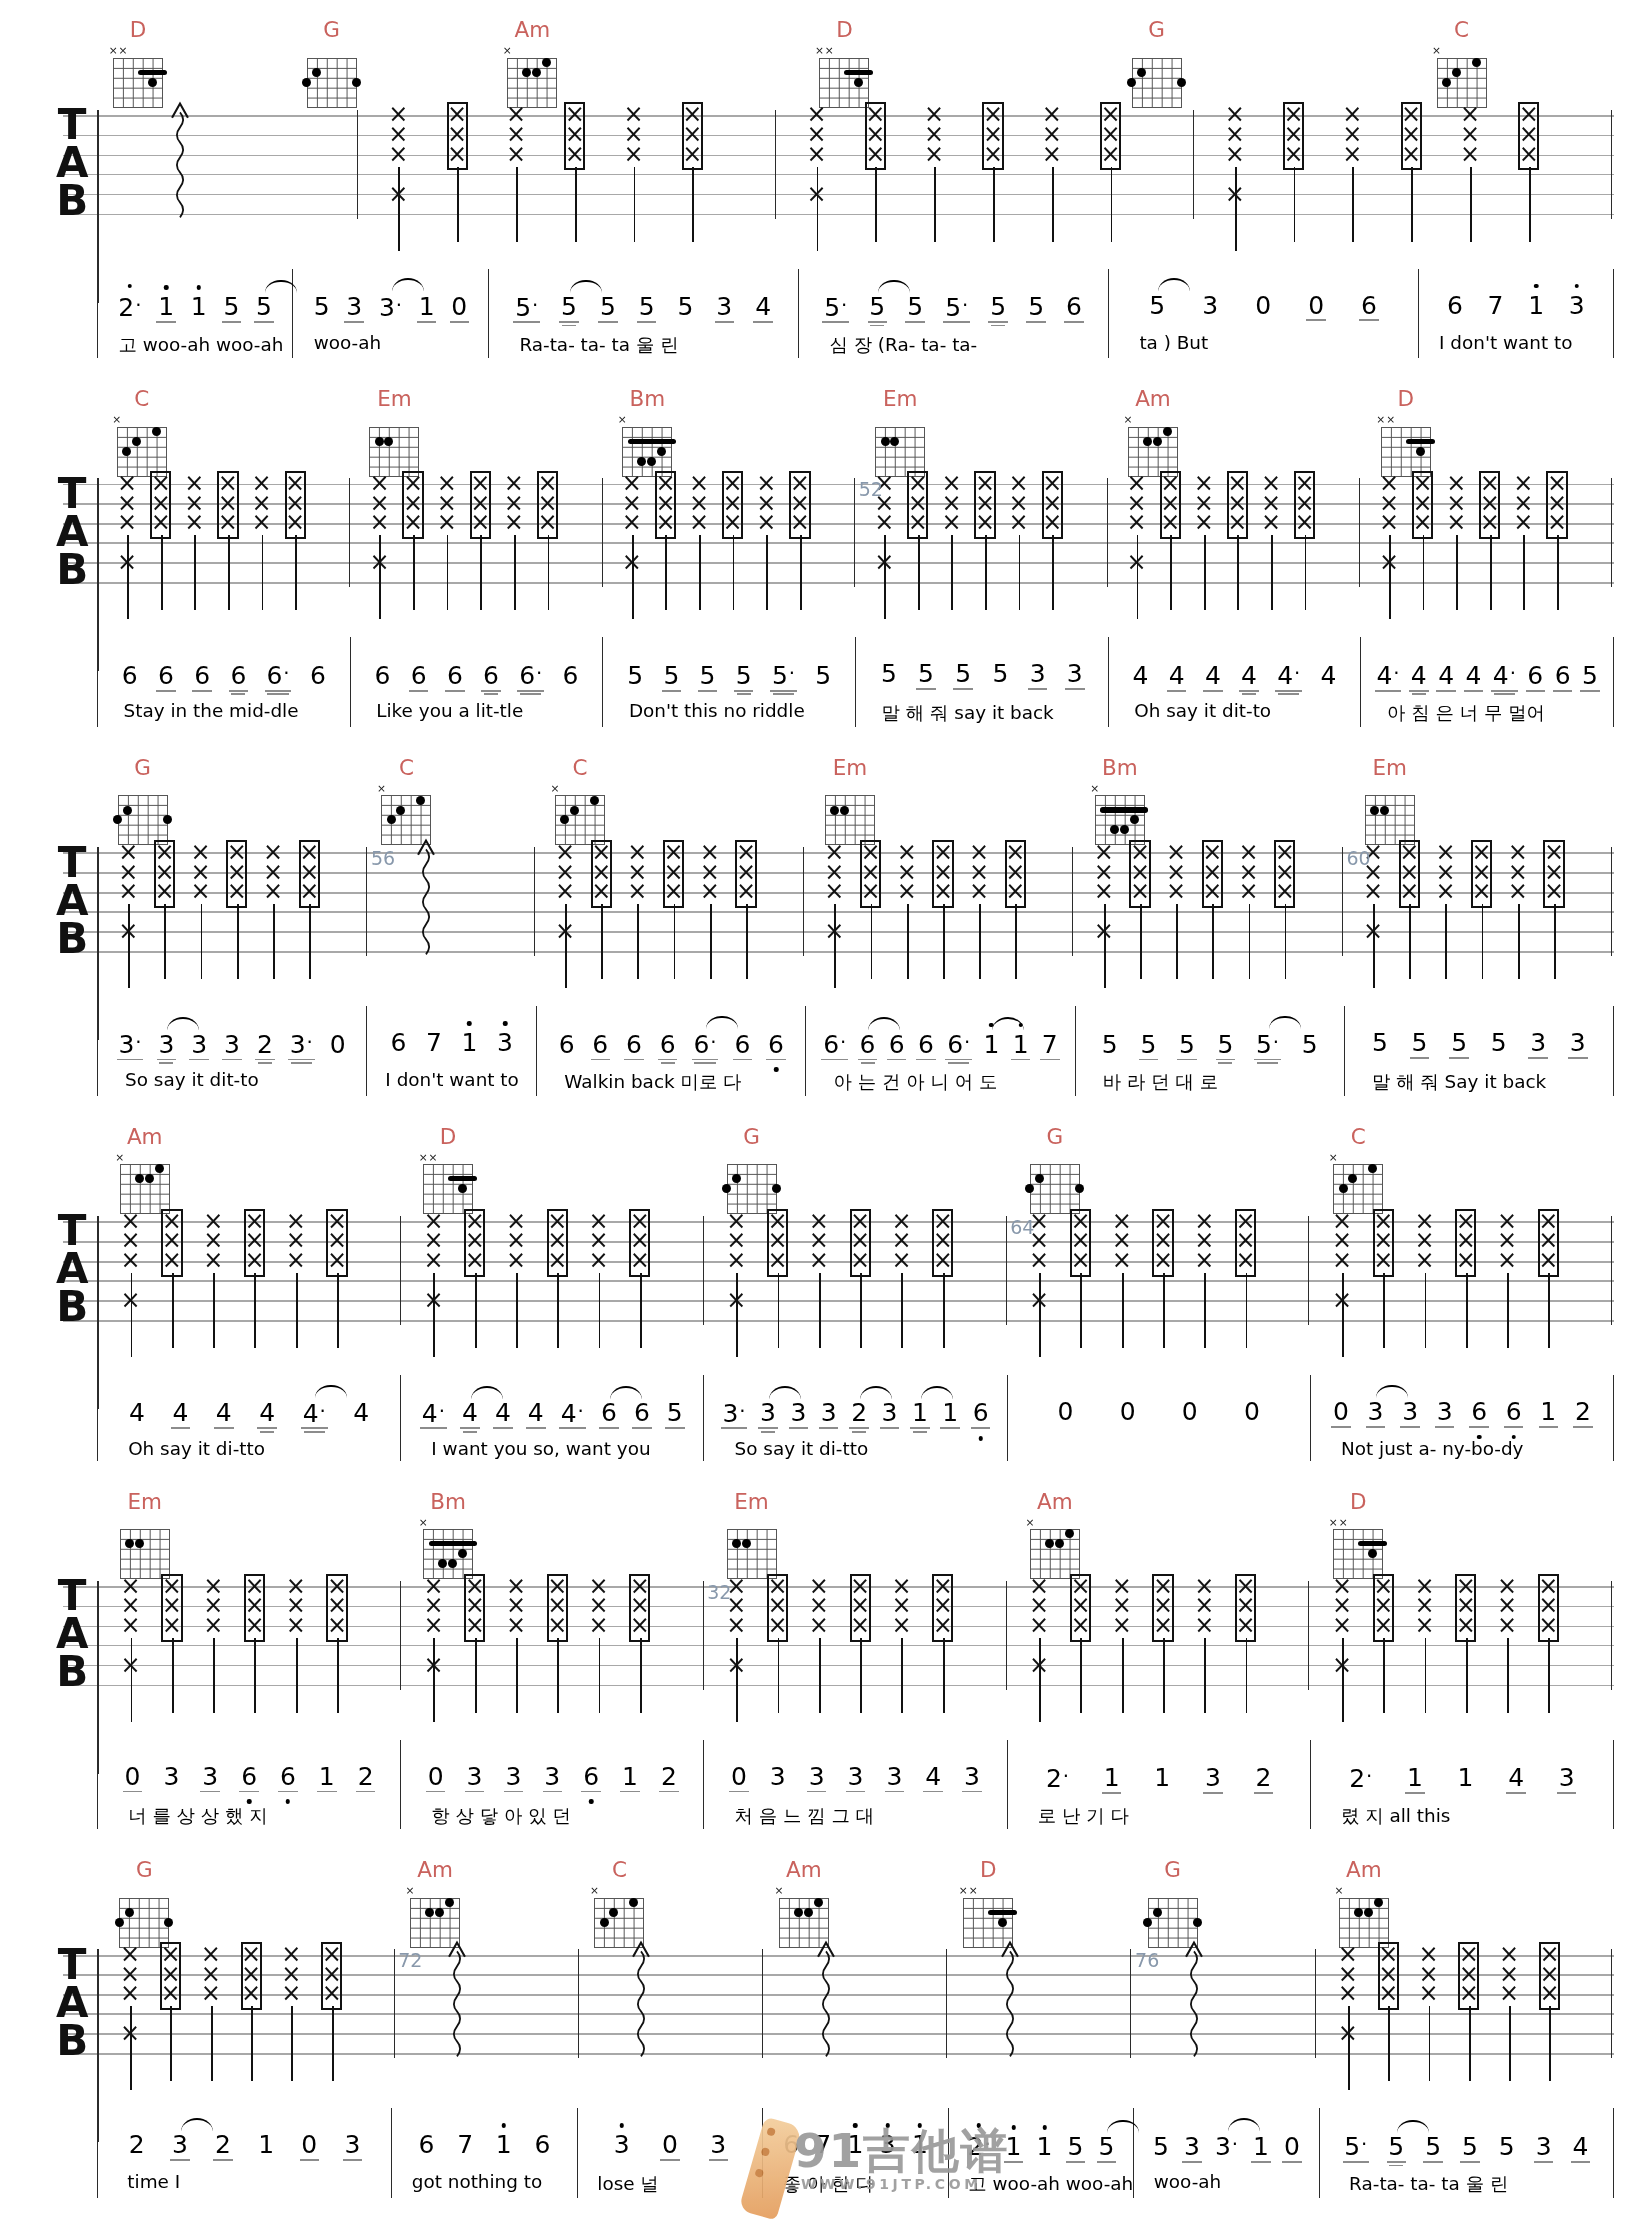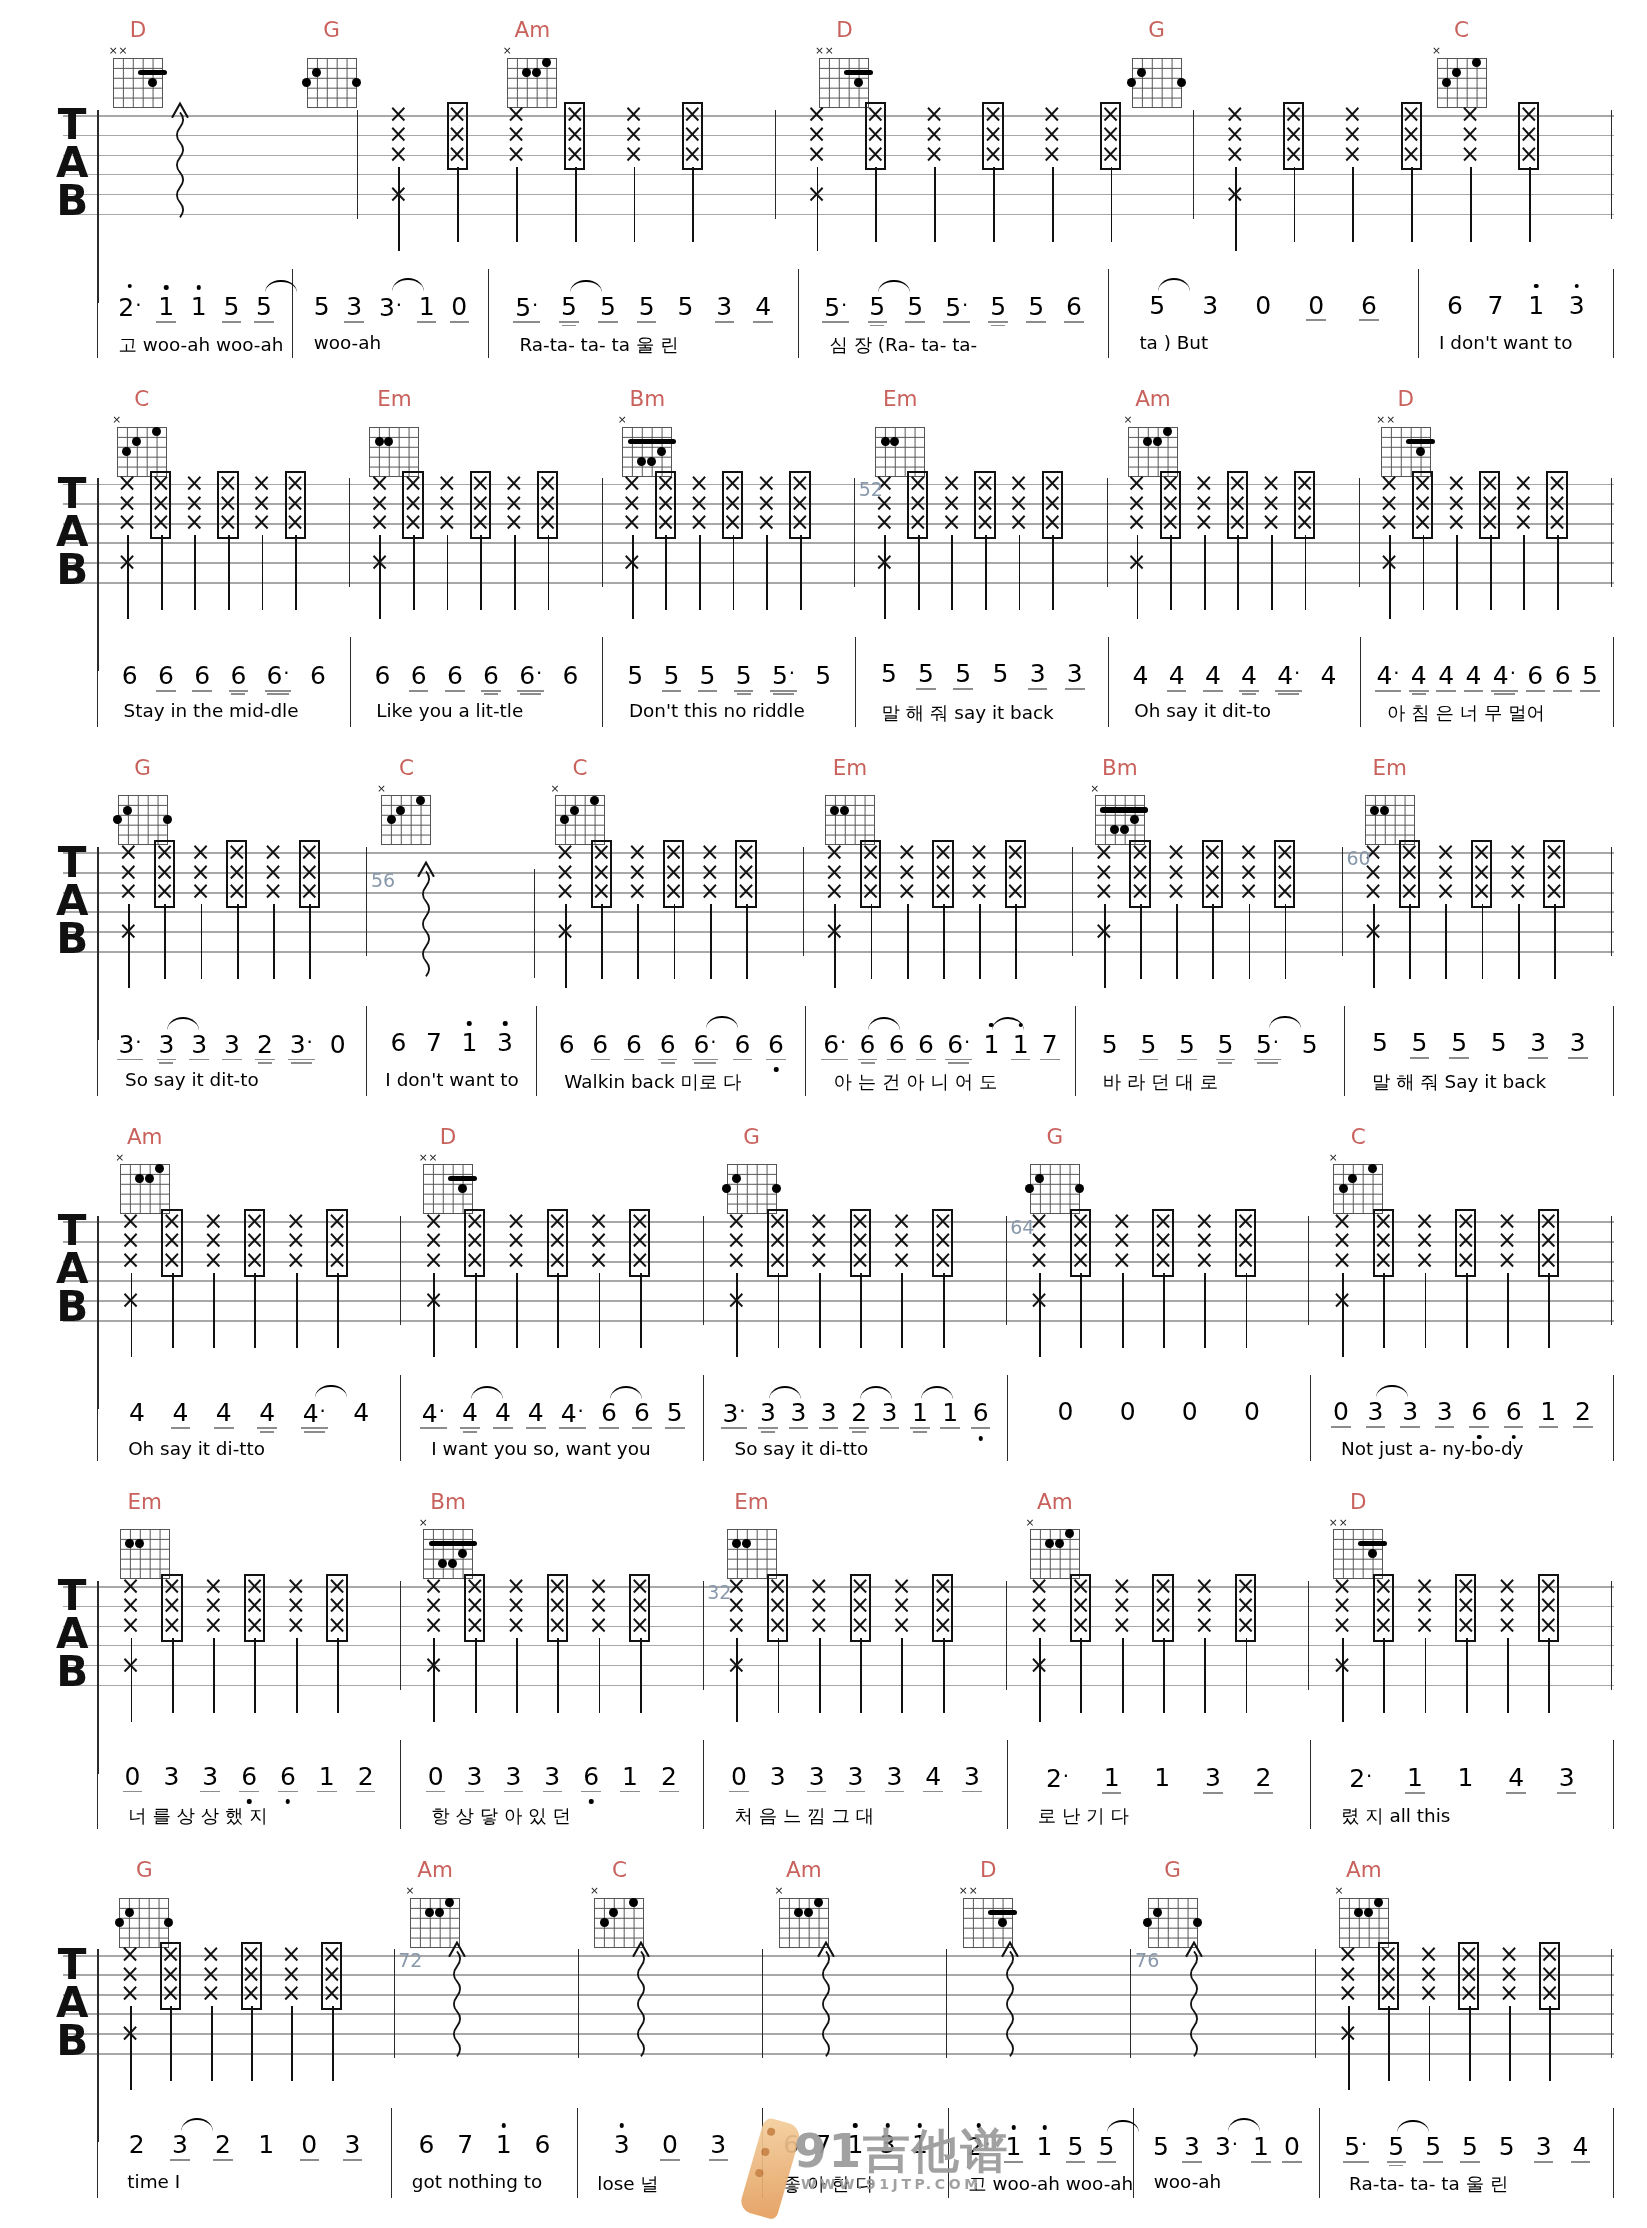--- a/index.html
+++ b/index.html
@@ -901,21 +901,21 @@
                 </div>
                 <div class="scol">
                   <div class="sbox"></div>
                   <span class="sx" style="top: -7.2px;">×</span>
                   <span class="sx" style="top: 12.5px;">×</span>
                   <span class="sx" style="top: 32px;">×</span>
                   <div class="stem"></div>
                 </div>
               </div>
             </div>
-            <div class="measure" style="flex: 0.62 1 0px; margin-top: 22px;">
+            <div class="measure" style="flex: 0.62 1 0px;">
               <span class="mnum">56</span>
               <div class="arrow"><svg width="30" height="134" viewBox="0 0 34 150">
                   <path d="M17 12 q7 8 0 17 q-7 9 0 17 q7 8 0 17 q-7 9 0 17 q7 8 0 17 q-7 9 0 17 q7 8 0 17" fill="none" stroke="#111" stroke-width="2"></path>
                   <path d="M8 18 L17 2 L26 18" fill="none" stroke="#111" stroke-width="2.4"></path>
                 </svg></div>
             </div>
             <div class="measure" style="flex: 1 1 0px;">
               <div class="strums">
                 <div class="scol">
                   <span class="sx" style="top: -7.2px;">×</span>

